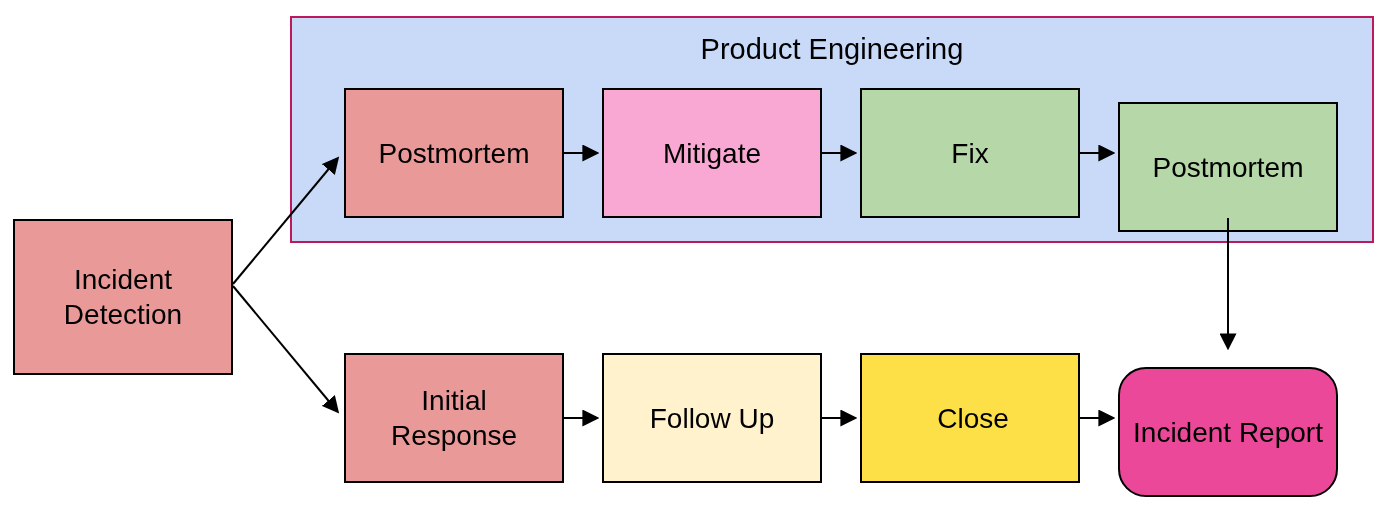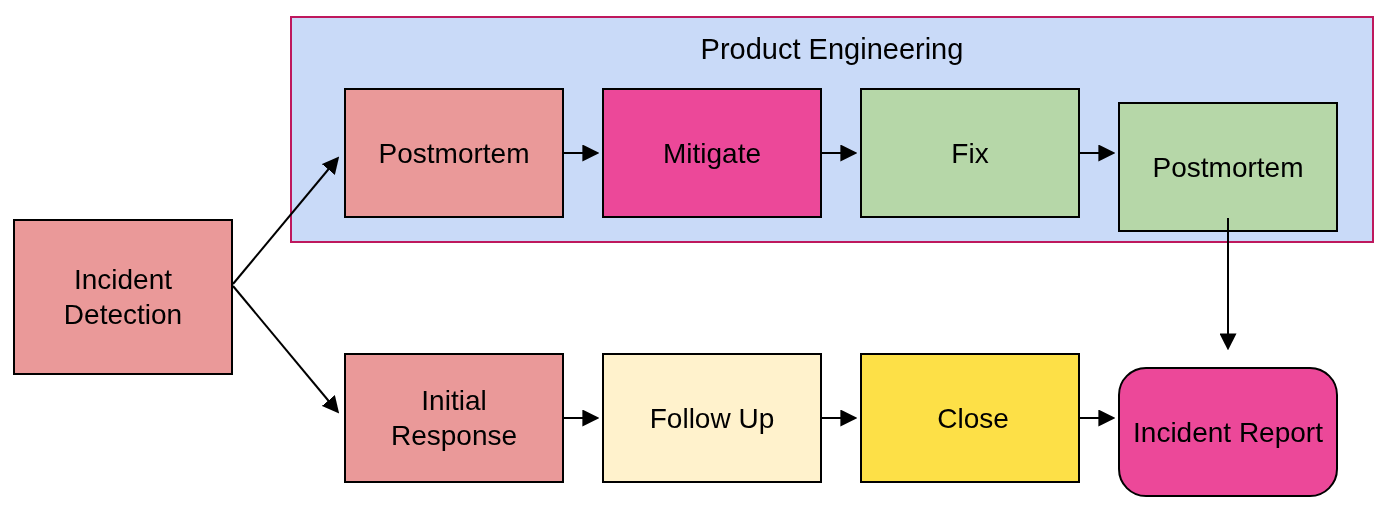--- a/index.html
+++ b/index.html
@@ -67,21 +67,21 @@
 <div id="canvas">
 
   <div class="lane lane-product" style="background-color: rgb(201, 218, 248);">
     <div class="lane-title">Product Engineering</div>
   </div>
 
 
   <div class="node start-node" style="background-color: rgb(234, 153, 153);">Incident Detection</div>
 
   <div class="node row-top col-1" style="background-color: rgb(234, 153, 153);">Postmortem</div>
-  <div class="node row-top col-2" style="background-color: #ec4899;">Mitigate</div>
+  <div class="node row-top col-2" style="background-color: #f9a8d4;">Mitigate</div>
   <div class="node row-top col-3" style="background-color: rgb(182, 215, 168);">Fix</div>
   <div class="node row-top col-4" style="background-color: rgb(182, 215, 168);">Postmortem</div>
 
   <div class="node row-bottom col-1" style="background-color: rgb(234, 153, 153);">Initial Response</div>
   <div class="node row-bottom col-2" style="background-color: rgb(255, 242, 204);">Follow Up</div>
   <div class="node row-bottom col-3" style="background-color: #fde047; padding-left: 16px;">Close</div>
   <div class="node row-bottom col-4" style="background-color: #ec4899; border-radius: 28px;">Incident Report</div>
 
   <svg id="edge-layer" viewBox="0 0 1386 526" xmlns="http://www.w3.org/2000/svg">
     <defs>

